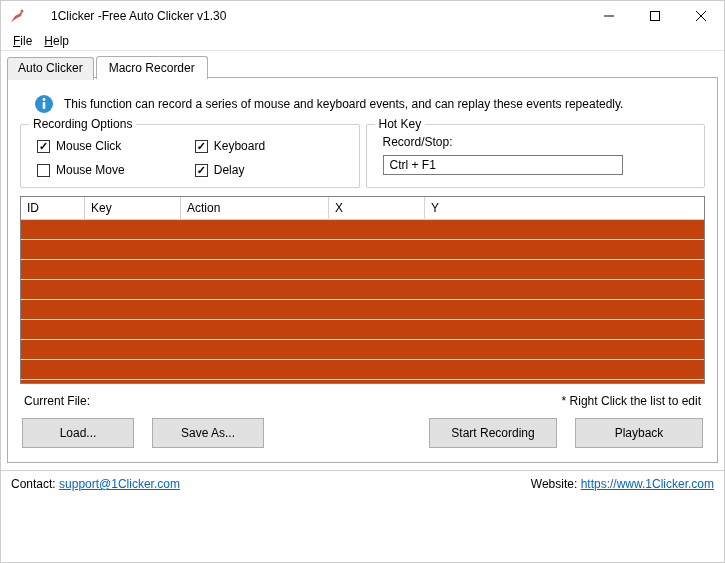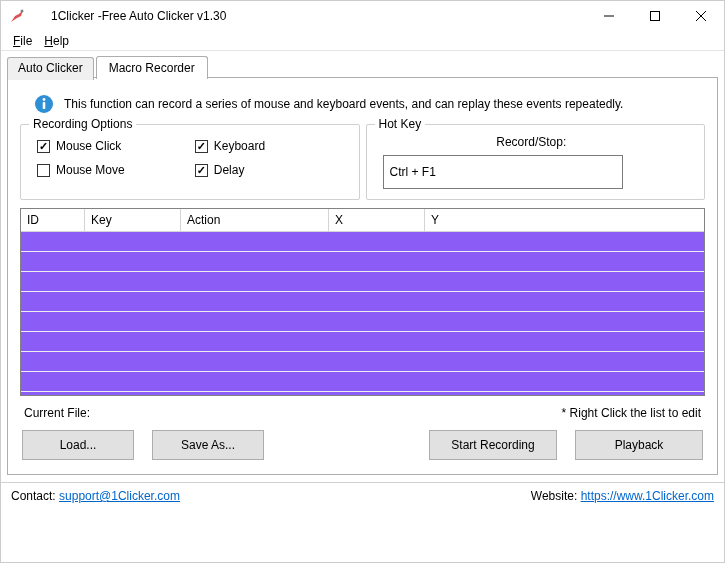--- a/index.html
+++ b/index.html
@@ -123,34 +123,34 @@
 }
 .checkbox .box {
   width: 13px; height: 13px;
   border: 1px solid #333;
   display: flex; align-items: center; justify-content: center;
   font-size: 11px;
   line-height: 1;
 }
 .checkbox .box.checked::after { content: "✓"; color: #000; font-weight: bold; }
 .hotkey-inner { padding: 2px 6px 0 6px; }
-.hotkey-label { margin-bottom: 6px; font-size: 12px; text-align: center; }
+.hotkey-label { margin-bottom: 6px; font-size: 12px; }
 .hotkey-input {
   width: 240px;
-  height: 34px;
+  height: 20px;
   border: 1px solid #7a7a7a;
   padding: 2px 6px;
   font-size: 12px;
   font-family: inherit;
 }
 .table-wrap {
   border: 1px solid #828282;
   margin-top: 8px;
   height: 188px;
-  background: #8b5cf6;
+  background: #c2410c;
   display: flex;
   flex-direction: column;
 }
 .thead {
   display: flex;
   background: #fff;
 }
 .th {
   border-right: 1px solid #d4d4d4;
   border-bottom: 1px solid #d4d4d4;

